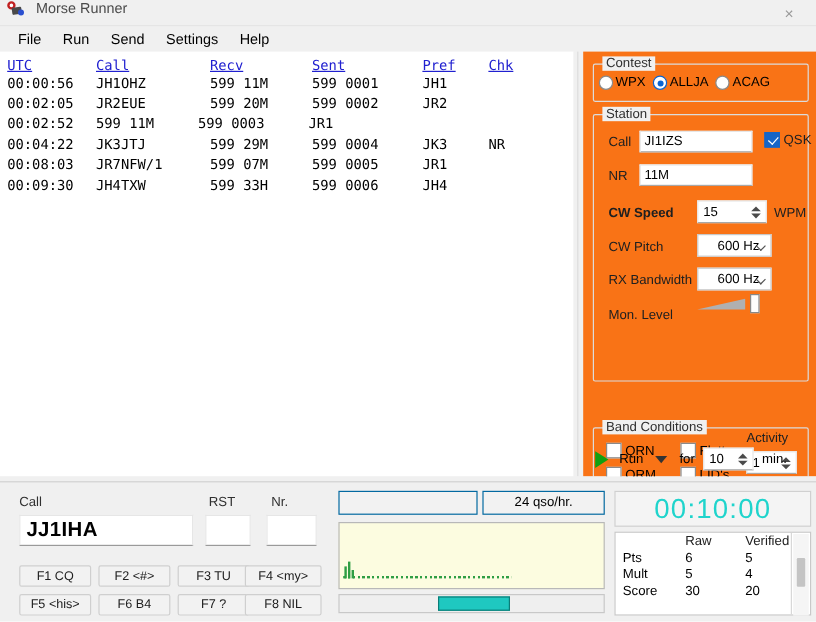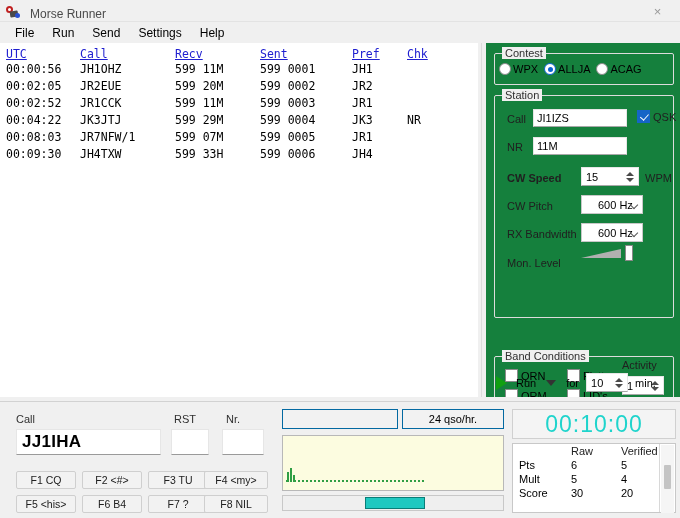--- a/index.html
+++ b/index.html
@@ -11,21 +11,21 @@
     font-family: "Liberation Sans", sans-serif;
     font-size: 11px;
     color: #000;
   }
   #app { position: relative; width: 680px; height: 518px; background: #f0f0f0; }
 
   
   .titlebar {
     position: absolute; left: 0; top: 0; width: 680px; height: 22px;
     background: #f0f0f0; border-bottom: 1px solid #e3e3e3;
-    display: flex; align-items: flex-end;
+    display: flex; align-items: flex-start;
   }
   .app-icon { width: 18px; height: 16px; margin-left: 5px; position: relative; flex: none; }
   .app-icon .k1 { position:absolute; left:1px; top:1px; width:7px; height:7px; border:2px solid #c02020; border-radius:50%; background:#fff; }
   .app-icon .k2 { position:absolute; left:5px; top:6px; width:8px; height:6px; background:#4a4a4a; border-radius:1px; transform: rotate(-8deg); }
   .app-icon .k3 { position:absolute; left:10px; top:8px; width:5px; height:5px; background:#2a4fd0; border-radius:50%; }
   .title-text { margin-left: 7px; font-size: 12px; color: #4a4a4a; }
   .titlebar-close {
     position: absolute; right: 0; top: 0; width: 45px; height: 22px;
     display: flex; align-items: center; justify-content: center;
     color: #999; font-size: 13px; line-height: 1;
@@ -51,21 +51,21 @@
   .c-call { width: 95px; }
   .c-recv { width: 85px; }
   .c-sent { width: 92px; }
   .c-pref { width: 55px; }
   .c-chk  { width: 45px; }
 
   .vsplit { position: absolute; left: 478px; top: 43px; width: 8px; height: 354px; background: #f0f0f0; }
   .vsplit::after { content:""; position:absolute; left:3px; top:0; width:1px; height:100%; background:#dcdcdc; }
 
   
-  .rightpanel { position: absolute; left: 486px; top: 43px; width: 194px; height: 354px; background: #15803d; }
+  .rightpanel { position: absolute; left: 486px; top: 43px; width: 194px; height: 354px; background: #f97316; }
 
   .groupbox { position: absolute; border: 1px solid #dcdcdc; border-radius: 2px; }
   .groupbox > .legend {
     position: absolute; top: -7px; left: 7px; background: #f0f0f0;
     padding: 0 3px; font-size: 11px; color: #303030;
   }
 
   .gb-contest { left: 8px; top: 10px; width: 180px; height: 32px; }
   .radio-row { display: flex; align-items: center; height: 100%; padding: 0 4px; }
   .radio-opt { display: flex; align-items: center; margin-right: 6px; font-size: 11px; }
@@ -190,21 +190,20 @@
       <div class="log-row">
         <span class="c-utc">00:02:05</span>
         <span class="c-call">JR2EUE</span>
         <span class="c-recv">599 20M</span>
         <span class="c-sent">599 0002</span>
         <span class="c-pref">JR2</span>
         <span class="c-chk"></span>
       </div>
       <div class="log-row">
         <span class="c-utc">00:02:52</span>
-        <span class="c-call">JR1CCK</span>
         <span class="c-recv">599 11M</span>
         <span class="c-sent">599 0003</span>
         <span class="c-pref">JR1</span>
         <span class="c-chk"></span>
       </div>
       <div class="log-row">
         <span class="c-utc">00:04:22</span>
         <span class="c-call">JK3JTJ</span>
         <span class="c-recv">599 29M</span>
         <span class="c-sent">599 0004</span>

